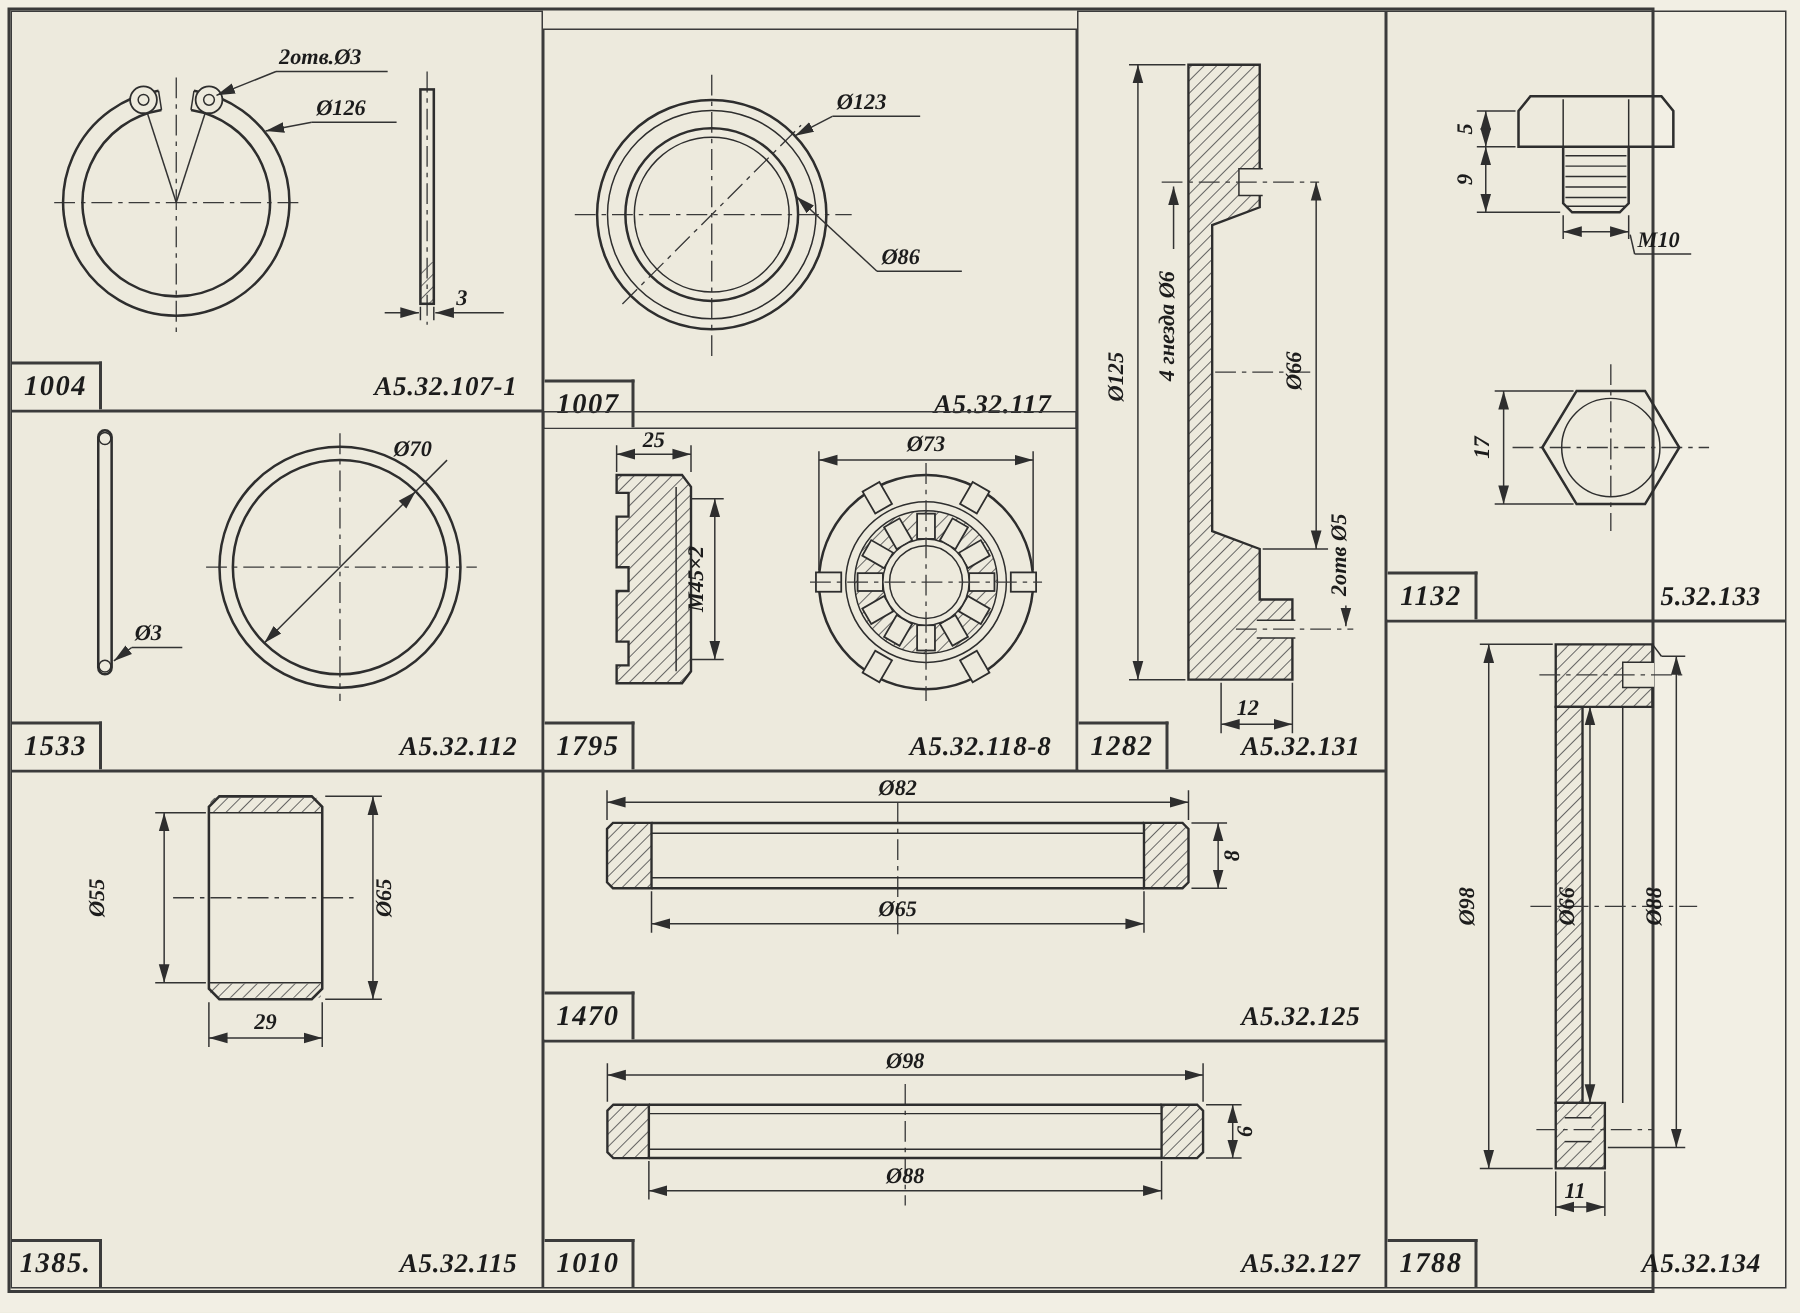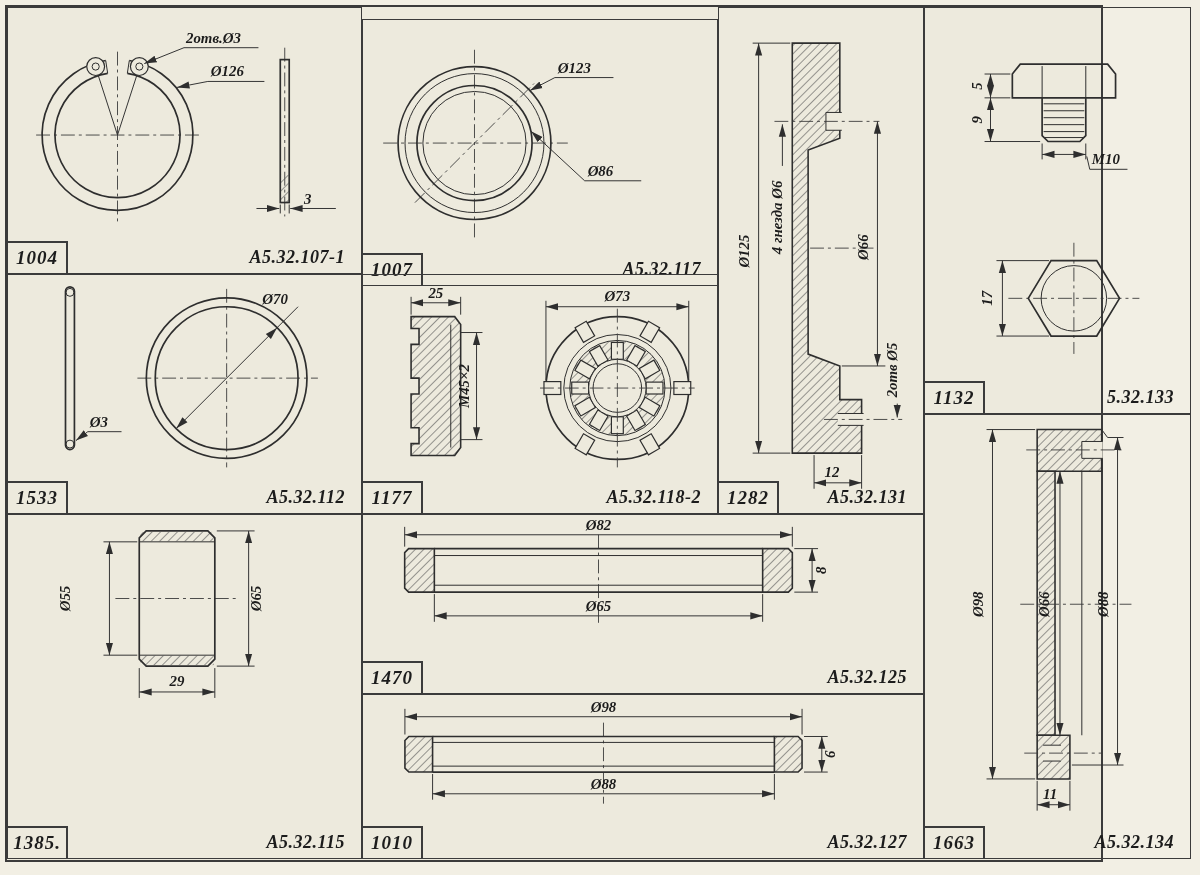--- a/index.html
+++ b/index.html
@@ -229,22 +229,22 @@
             <rect class="slot" x="249.5" y="40" width="13" height="17"></rect>
           </g>
         <line class="cl" x1="178" y1="114" x2="334" y2="114"></line>
         <line class="cl" x1="256" y1="34" x2="256" y2="194"></line>
         <line class="dl" x1="184" y1="106" x2="184" y2="26"></line>
         <line class="dl" x1="328" y1="106" x2="328" y2="26"></line>
         <line class="dl" x1="184" y1="32" x2="328" y2="32" marker-start="url(#a08)" marker-end="url(#a08)"></line>
         <text class="t tm" x="256" y="26">Ø73</text>
       </g>
     </svg>
-    <div class="pnum">1177</div>
-    <div class="code">А5.32.118-2</div>
+    <div class="pnum">1795</div>
+    <div class="code">А5.32.118-8</div>
   </div>
 
   <div class="cell" style="left:0;top:507px;width:355px;height:345px">
     <svg viewBox="0 0 355 345">
       <defs>
         <pattern id="h06" patternUnits="userSpaceOnUse" width="6" height="6" patternTransform="rotate(45)">
           <line x1="0" y1="0" x2="0" y2="6" stroke="#555" stroke-width="1.2"></line>
           </pattern>
         <marker id="a06" markerUnits="userSpaceOnUse" markerWidth="13" markerHeight="10" refX="12.5" refY="5" orient="auto-start-reverse">
           <path d="M12.5,5 L0,1.4 L0,8.6 Z" fill="#2e2e2e"></path>
@@ -480,17 +480,17 @@
         <line class="dl" x1="184" y1="22" x2="200" y2="22"></line>
         <line class="dl" x1="148" y1="352" x2="200" y2="352"></line>
         <line class="dl" x1="194" y1="22" x2="194" y2="352" marker-start="url(#a13)" marker-end="url(#a13)"></line>
         <text class="t tm" x="184" y="190" transform="rotate(-90 184 190)">Ø88</text>
         <line class="dl" x1="113" y1="368" x2="113" y2="398"></line>
         <line class="dl" x1="146" y1="368" x2="146" y2="398"></line>
         <line class="dl" x1="113" y1="392" x2="146" y2="392" marker-start="url(#a13)" marker-end="url(#a13)"></line>
         <text class="t tm" x="126" y="386">11</text>
       </g>
     </svg>
-    <div class="pnum">1663</div>
+    <div class="pnum">1788</div>
     <div class="code">А5.32.134</div>
   </div>
 
 </div>
 
 </body></html>

